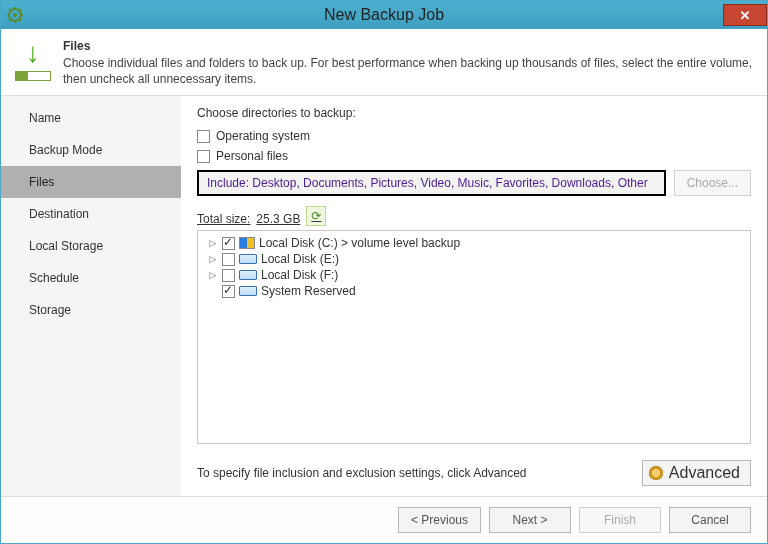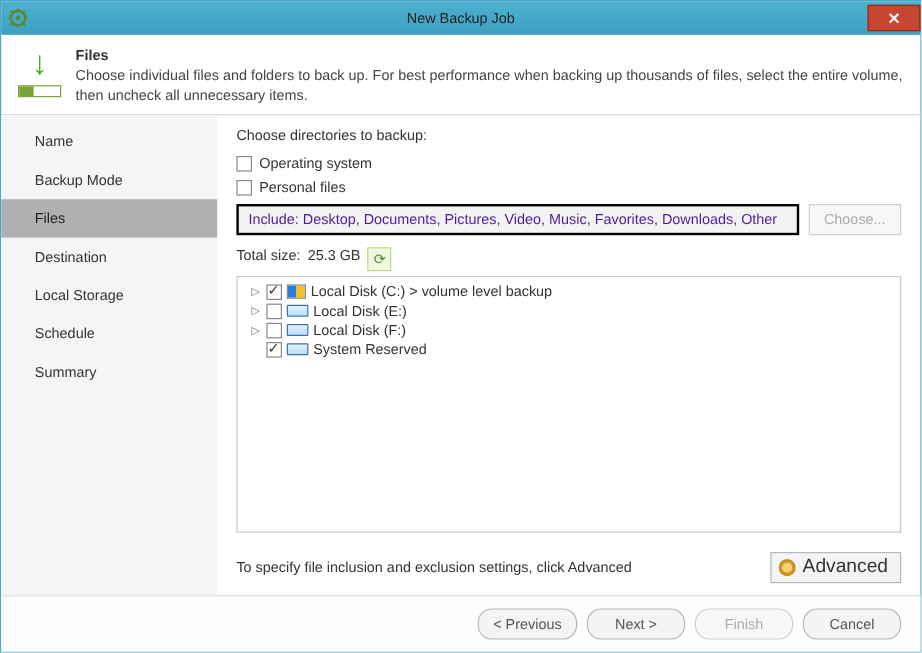--- a/index.html
+++ b/index.html
@@ -1,20 +1,20 @@
 <!DOCTYPE html>
 <html><head>
 <meta charset="utf-8">
 <style>
   * { box-sizing: border-box; font-family: "Segoe UI", Tahoma, sans-serif; }
   body { margin: 0; background: #fff; width: 768px; height: 544px; overflow: hidden; font-size: 12px; color: #333; }
   .window { width: 768px; height: 544px; border: 1px solid #4aa8c8; display: flex; flex-direction: column; background: #fff; }
   .titlebar { height: 28px; background: linear-gradient(#4fb0d0,#3da0c0); display: flex; align-items: center; position: relative; color: #fff; }
   .titlebar .sys-icon { width: 16px; height: 16px; margin-left: 6px;  }
-  .titlebar .title { position:absolute; left:0; right:0; text-align:center; font-size: 12px; color: #222; }
+  .titlebar .title { position:absolute; left:0; right:0; text-align:center; font-size: 16px; color: #222; }
   .titlebar .close { margin-left: auto; width: 44px; height: 22px; background: #c74632; border:1px solid #8a2c1f; color:#fff; display:flex; align-items:center; justify-content:center; font-weight:bold; font-size:13px; margin-right:0; }
   .header { display:flex; padding: 10px 14px 8px 14px; gap: 12px; align-items:flex-start; border-bottom:1px solid #ddd;}
   .header .big-icon { width:42px; display:flex; flex-direction:column; align-items:center; gap:4px;}
   .header h1 { font-size:12px; font-weight:600; margin:0 0 2px 0; color:#333;}
   .header p { margin:0; font-size:12px; color:#444; line-height:1.35; }
   .body { flex:1; display:flex; min-height:0; }
   .sidebar { width:180px; background:#f5f5f5; padding-top:6px; display:flex; flex-direction:column; }
   .sidebar .item { padding:9px 28px; font-size:12px; color:#333; cursor:pointer; }
   .sidebar .item.active { background:#b0b0b0; color:#222; }
   .main { flex:1; padding: 10px 16px 10px 16px; display:flex; flex-direction:column; min-height:0; }
@@ -30,21 +30,21 @@
   .refresh { width:20px; height:20px; border:1px solid #bcd98c; background:#f0f8e0; display:inline-flex; align-items:center; justify-content:center; margin-left:6px; color:#4a8a2a; font-size:12px; cursor:pointer;}
   .tree { border:1px solid #c8c8c8; background:#fff; flex:1; min-height:180px; padding:4px 2px; overflow:auto; }
   .tree-row { display:flex; align-items:center; gap:4px; padding:1px 2px 1px 8px; font-size:12px; color:#333;}
   .expander { width:10px; color:#6a6a6a; font-size:9px; text-align:center; cursor:pointer;}
   .disk-icon { width:18px; height:10px; border:1px solid #3a6fb0; background:linear-gradient(#dff0ff,#bcdfff); border-radius:1px; display:inline-block; }
   .c-icon { width:16px; height:12px; display:inline-block; background:linear-gradient(90deg,#2a7de0 50%,#f3c02a 50%); border:1px solid #888; }
   .hint-row { display:flex; align-items:center; justify-content:space-between; margin-top:16px;gap:18px; }
   .adv-btn { border:1px solid #b8b8b8; background:#f4f4f4; height:26px; padding:0 10px 0 6px; display:inline-flex; align-items:center; gap:6px; font-size:16px; cursor:pointer;}
   .gear { width:14px; height:14px; border-radius:50%; background:radial-gradient(circle,#f8d070 40%,#d89a20 42%); box-shadow:0 0 0 1px #b88a20 inset; }
   .footer { border-top:1px solid #ddd; padding:10px 16px; display:flex; justify-content:flex-end; gap:8px; background:#fdfdfd;}
-  .footer .btn { min-width:82px;border-radius:12px; }
+  .footer .btn { min-width:82px; }
   .arrow-down { font-size:28px; color:#4caf1e; line-height:1; font-weight:bold;}
   .progress-mini { width:36px; height:10px; border:1px solid #7aa33a; background:#fff; position:relative;}
   .progress-mini::before{content:""; position:absolute; left:0; top:0; bottom:0; width:35%; background:#7aa33a;}
   svg.sys { display:block;}
 </style>
 </head>
 <body>
 
 <div class="window">
 
@@ -74,42 +74,42 @@
   </div>
 
   <div class="body">
     <div class="sidebar">
       <div class="item">Name</div>
       <div class="item">Backup Mode</div>
       <div class="item active">Files</div>
       <div class="item">Destination</div>
       <div class="item">Local Storage</div>
       <div class="item">Schedule</div>
-      <div class="item">Summary</div>
+      <div class="item">Storage</div>
     </div>
 
     <div class="main">
       <div class="label">Choose directories to backup:</div>
 
       <div class="chk-row">
         <span class="chk"></span>
         <span>Operating system</span>
       </div>
       <div class="chk-row">
         <span class="chk"></span>
         <span>Personal files</span>
       </div>
 
       <div class="include-row">
         <div class="include-box">Include: Desktop, Documents, Pictures, Video, Music, Favorites, Downloads, Other</div>
         <div class="btn disabled">Choose...</div>
       </div>
 
       <div class="row-spread">
-        <span style="display:flex;align-items:flex-start;">
+        <span style="display:flex;align-items:flex-end;text-decoration:underline;">
           <span>Total size:</span>
           <span style="width:6px;"></span>
           <span>25.3 GB</span>
           <span class="refresh">
             <span>⟳</span>
           </span>
         </span>
       </div>
 
       <div class="tree">

